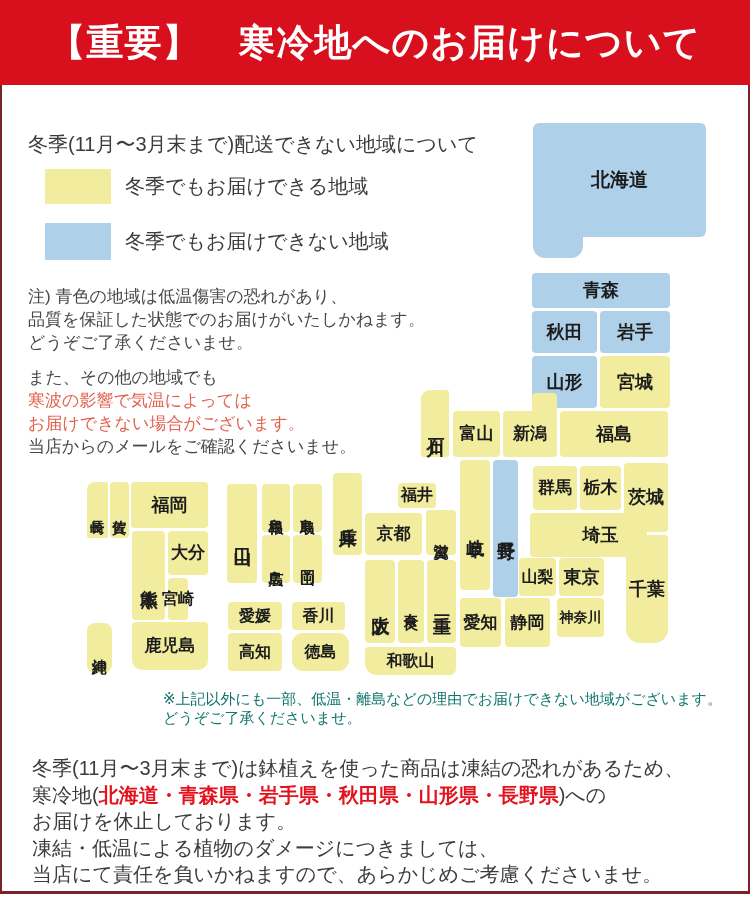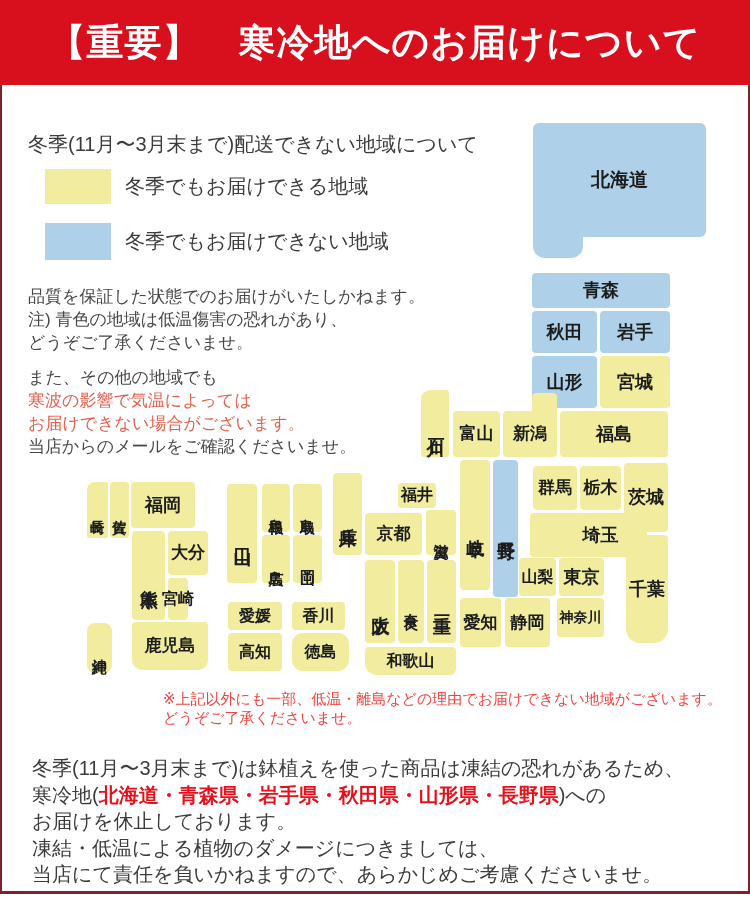--- a/index.html
+++ b/index.html
@@ -48,21 +48,21 @@
   .region{
     position:absolute;display:flex;align-items:center;justify-content:center;
     font-size:18px;font-weight:bold;color:var(--map-text);
     border-radius:4px;line-height:1.05;white-space:nowrap;
   }
   .region.yellow{background:var(--region-yellow);}
   .region.blue{background:var(--region-blue);}
   .region.vert{writing-mode:vertical-rl;text-orientation:upright;letter-spacing:1px;}
 
   
-  .footnote{position:absolute;left:163px;top:689px;font-size:15px;line-height:19px;color:#ef4444;}
+  .footnote{position:absolute;left:163px;top:689px;font-size:15px;line-height:19px;color:#0f766e;}
   .footnote div{white-space:nowrap;}
 
   
   .footer-para{position:absolute;left:32px;top:755px;font-size:20px;line-height:26.5px;color:var(--text-dark);}
   .footer-para div{white-space:nowrap;}
   .footer-para .alert{color:var(--alert-red);font-weight:bold;}
 </style>
 </head>
 <body>
 
@@ -80,22 +80,22 @@
     <span class="swatch yellow"></span>
     <span class="legend-label">冬季でもお届けできる地域</span>
   </div>
 
   <div class="legend-item second">
     <span class="swatch blue"></span>
     <span class="legend-label">冬季でもお届けできない地域</span>
   </div>
 
   <div class="note note1" id="note1">
+      <div>注) 青色の地域は低温傷害の恐れがあり、</div>
       <div>品質を保証した状態でのお届けがいたしかねます。</div>
-      <div>注) 青色の地域は低温傷害の恐れがあり、</div>
       <div>どうぞご了承くださいませ。</div>
     </div>
   <div class="note note2" id="note2">
       <div>また、その他の地域でも</div>
       <div class="red">寒波の影響で気温によっては</div>
       <div class="red">お届けできない場合がございます。</div>
       <div>当店からのメールをご確認くださいませ。</div>
     </div>
 
   <div id="japan-map">
@@ -133,21 +133,21 @@
       <div class="region yellow" style="left: 365px; top: 647px; width: 91px; height: 28px; font-size: 16px; border-radius: 4px 4px 6px 12px;">和歌山</div>
       <div class="region yellow vert" style="left: 293px; top: 484px; width: 29px; height: 48px; font-size: 15px;">鳥取</div>
       <div class="region yellow vert" style="left: 262px; top: 484px; width: 28px; height: 48px; font-size: 15px;">島根</div>
       <div class="region yellow vert" style="left: 293px; top: 535px; width: 29px; height: 48px; font-size: 15px;">岡山</div>
       <div class="region yellow vert" style="left: 262px; top: 535px; width: 28px; height: 48px; font-size: 15px;">広島</div>
       <div class="region yellow vert" style="left: 227px; top: 484px; width: 30px; height: 99px;">山口</div>
       <div class="region yellow" style="left: 228px; top: 602px; width: 54px; height: 28px; font-size: 16px;">愛媛</div>
       <div class="region yellow" style="left: 292px; top: 602px; width: 53px; height: 28px; font-size: 16px;">香川</div>
       <div class="region yellow" style="left: 228px; top: 633px; width: 54px; height: 38px; font-size: 16px;">高知</div>
       <div class="region yellow" style="left: 292px; top: 633px; width: 57px; height: 38px; font-size: 16px; border-radius: 11px;">徳島</div>
-      <div class="region yellow" style="left: 131px; top: 482px; width: 64px; height: 46px;">福岡</div>
+      <div class="region yellow" style="left: 131px; top: 482px; width: 77px; height: 46px;">福岡</div>
       <div class="region yellow vert" style="left: 110px; top: 482px; width: 19px; height: 56px; font-size: 14px;">佐賀</div>
       <div class="region yellow vert" style="left: 87px; top: 482px; width: 21px; height: 56px; font-size: 14px; border-radius: 8px 2px 2px;">長崎</div>
       <div class="region yellow vert" style="left: 132px; top: 531px; width: 33px; height: 89px;">熊本</div>
       <div class="region yellow" style="left: 168px; top: 531px; width: 40px; height: 44px; font-size: 17px;">大分</div>
       <div class="region yellow" style="left: 168px; top: 578px; width: 20px; height: 42px; font-size: 16px;">宮崎</div>
       <div class="region yellow" style="left: 132px; top: 622px; width: 76px; height: 48px; font-size: 17px; border-radius: 4px 4px 10px 10px;">鹿児島</div>
       <div class="region yellow vert" style="left: 87px; top: 623px; width: 25px; height: 50px; font-size: 15px; border-radius: 8px;">沖縄</div>
     </div>
 
   <div class="footnote" id="footnote">

